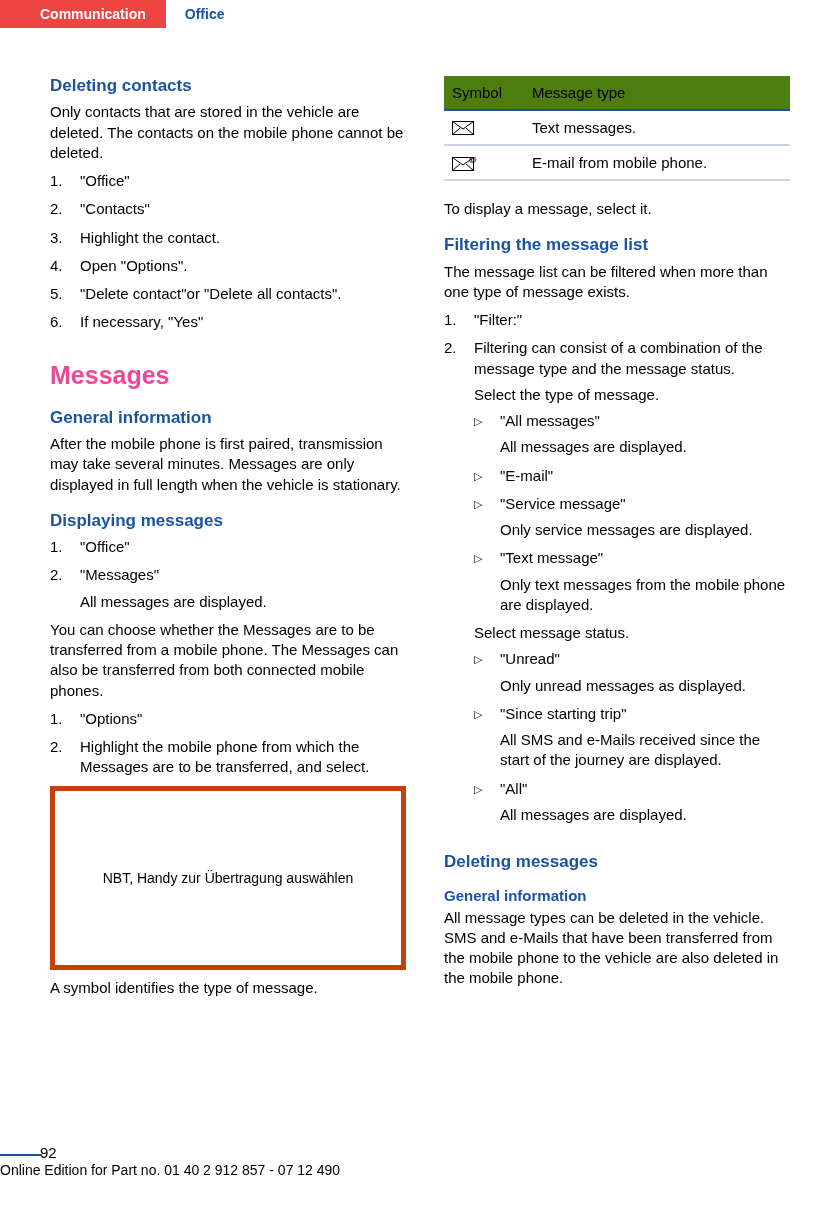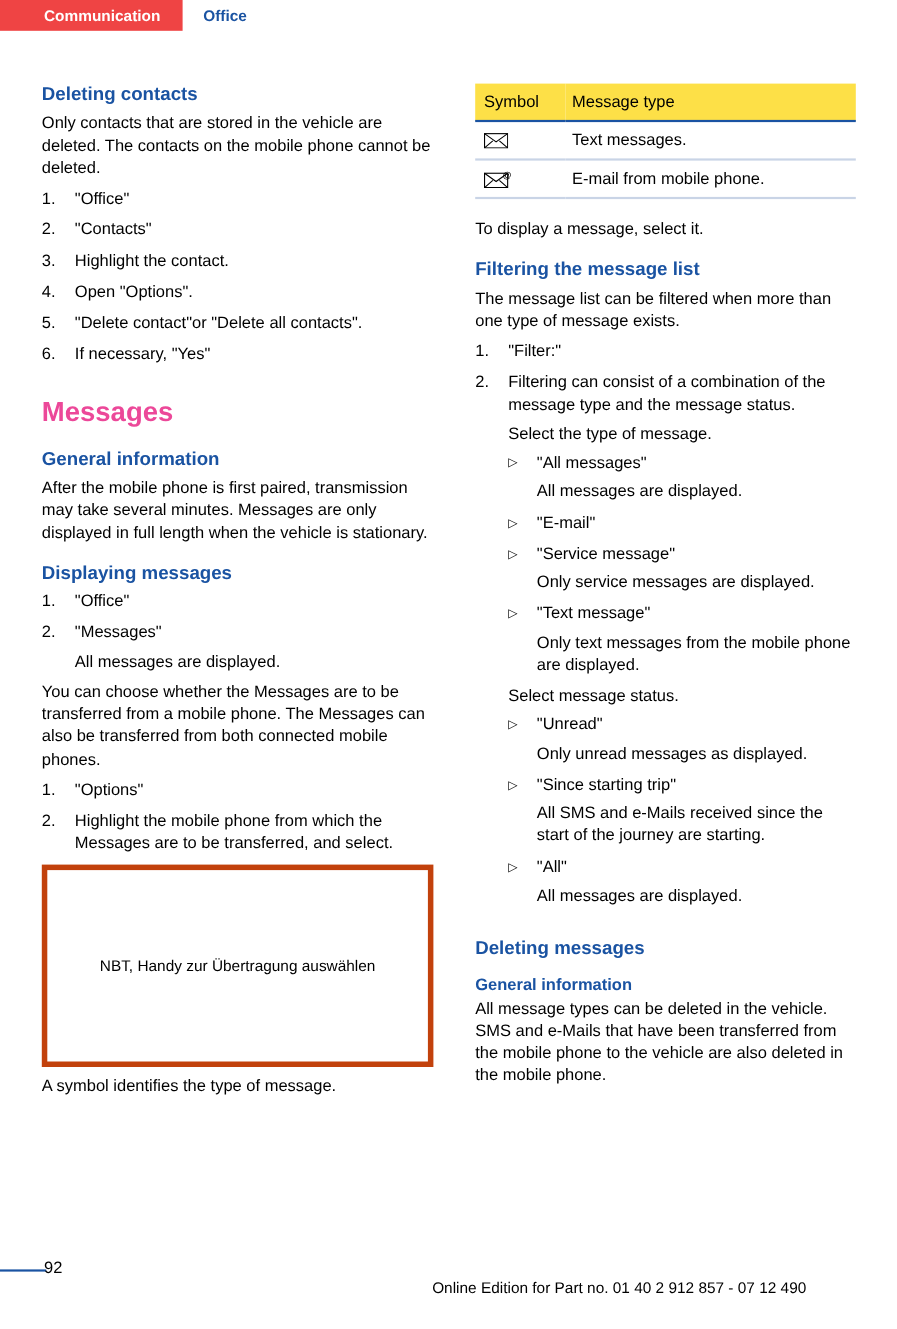--- a/index.html
+++ b/index.html
@@ -27,21 +27,21 @@
       color: #fff;
       padding-left: 40px;
       padding-right: 20px;
     }
     .tab-inactive {
       color: #1a53a2;
       padding-left: 19px;
     }
     .content {
       display: flex;
-      padding: 48px 38px 0 38px;
+      padding: 48px 38px 0 50px;
       gap: 36px;
     }
     .col {
       flex: 1;
       min-width: 0;
     }
     .col-left { width: 358px; flex: 0 0 358px; }
     .col-right { width: 346px; flex: 0 0 346px; }
     h2 {
       color: #1a53a2;
@@ -126,21 +126,21 @@
       font-size: 14px;
       font-family: Arial, sans-serif;
     }
     table.symbol-table {
       width: 100%;
       border-collapse: collapse;
       font-size: 15px;
       margin-bottom: 18px;
     }
     table.symbol-table th {
-      background: #fde047;
+      background: #4d7c0f;
       font-weight: normal;
       text-align: left;
       padding: 8px 6px;
       border-bottom: 2px solid #1a53a2;
     }
     table.symbol-table td {
       padding: 8px 6px;
       border-bottom: 2px solid #c9d4e6;
       vertical-align: middle;
     }
@@ -163,21 +163,21 @@
       position: absolute;
       top: 0;
     }
     .page-num {
       position: absolute;
       left: 40px;
       top: -10px;
       font-size: 15px;
     }
     .footer-text {
-      text-align: right;
+      text-align: left;
       font-size: 14px;
       margin-top: 8px;
     }
   </style>
 </head>
 <body>
 
 <div class="header-tabs">
   <div class="tab tab-active">Communication</div>
   <div class="tab tab-inactive">Office</div>
@@ -260,21 +260,21 @@
         <div class="sub-p">Select the type of message.</div>
         <ul class="triangle-list">
           <li><span>"All messages"</span><div class="sub-p">All messages are displayed.</div></li>
           <li><span>"E-mail"</span></li>
           <li><span>"Service message"</span><div class="sub-p">Only service messages are displayed.</div></li>
           <li><span>"Text message"</span><div class="sub-p">Only text messages from the mobile phone are displayed.</div></li>
         </ul>
         <div class="sub-p">Select message status.</div>
         <ul class="triangle-list">
           <li><span>"Unread"</span><div class="sub-p">Only unread messages as displayed.</div></li>
-          <li><span>"Since starting trip"</span><div class="sub-p">All SMS and e-Mails received since the start of the journey are starting.</div></li>
+          <li><span>"Since starting trip"</span><div class="sub-p">All SMS and e-Mails received since the start of the journey are displayed.</div></li>
           <li><span>"All"</span><div class="sub-p">All messages are displayed.</div></li>
         </ul>
       </li>
     </ol>
 
     <h2 style="margin-top:27px">Deleting messages</h2>
     <div class="sub-h">General information</div>
     <p>All message types can be deleted in the vehicle. SMS and e-Mails that have been transferred from the mobile phone to the vehicle are also deleted in the mobile phone.</p>
   </div>
 </div>

